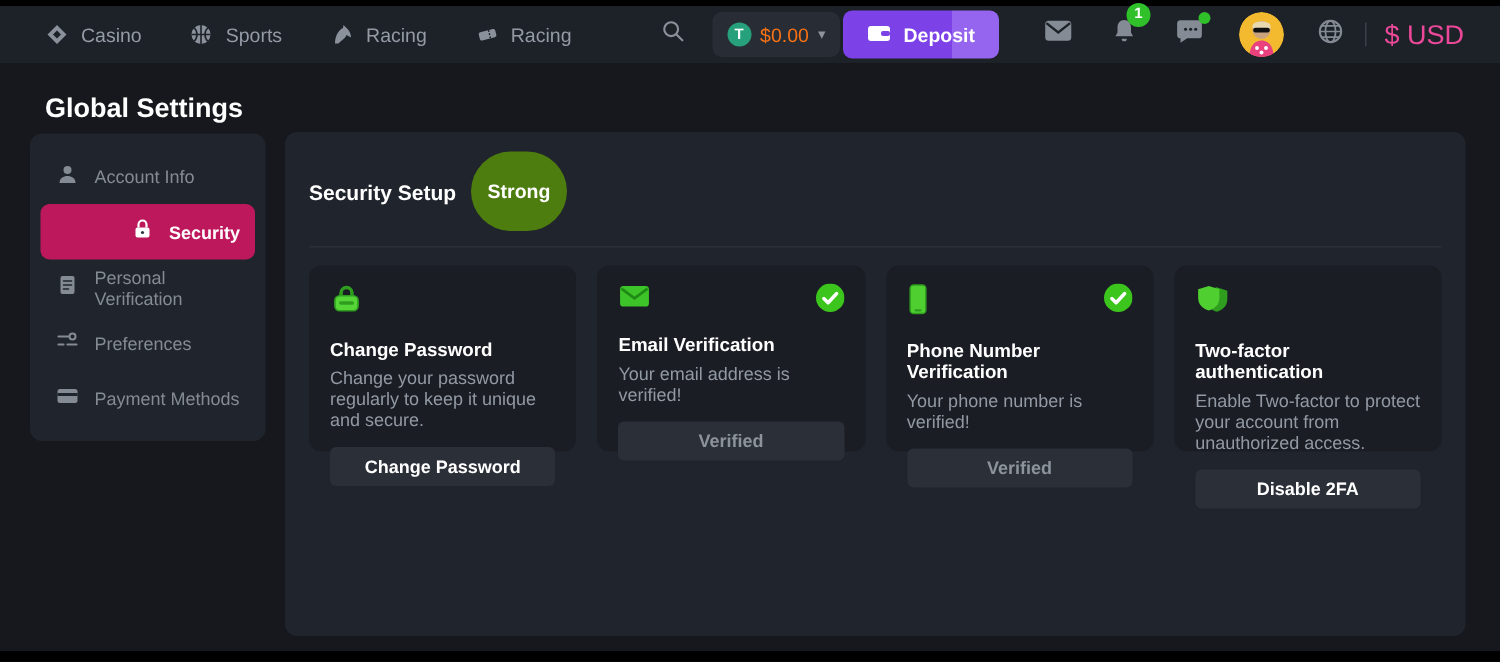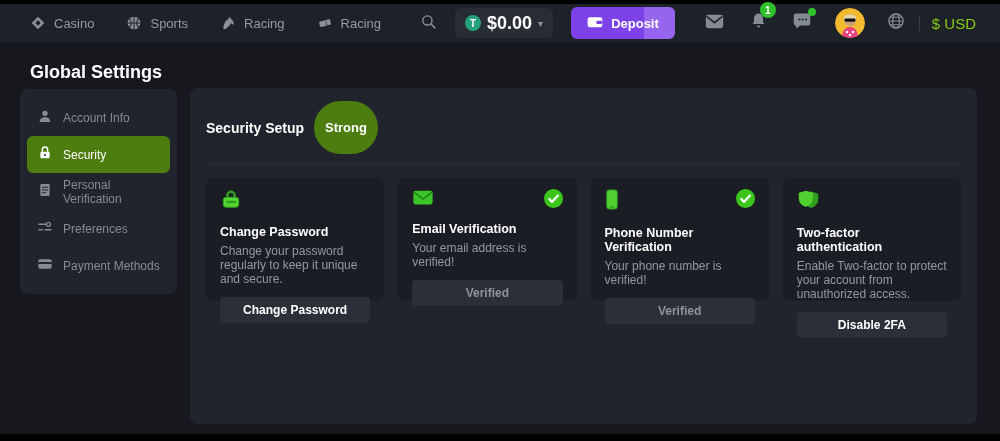--- a/index.html
+++ b/index.html
@@ -13,47 +13,47 @@
   .nav-left { display:flex; align-items:center; gap:32px; }
   .nav-item { display:flex; align-items:center; gap:8px; color:#949ba5; font-size:13px; cursor:pointer; }
   .nav-item svg { display:block; }
   .nav-right { margin-left:auto; display:flex; align-items:center; }
   .icon-btn { display:flex; align-items:center; justify-content:center; cursor:pointer; position:relative; }
   .search-btn { margin-right:18px; }
   .balance-pill { display:flex; align-items:center; gap:6px; background:#282c34; border-radius:6px;
                   height:30px; padding:0 10px; cursor:pointer; }
   .coin { width:16px; height:16px; border-radius:50%; background:#26a17b; color:#fff; font-size:10px;
           font-weight:bold; display:flex; align-items:center; justify-content:center; }
-  .balance-amt { color:#ffffff; font-weight:bold; font-size:18px; }
+  .balance-amt { color:#f97316; font-weight:normal; font-size:13px; }
   .chev { color:#8d939c; font-size:10px; }
-  .deposit-btn { display:flex; align-items:center; gap:8px; height:32px; padding:0 16px; margin-left:18px;
+  .deposit-btn { display:flex; align-items:center; gap:8px; height:32px; padding:0 16px; margin-left:2px;
                  border:none; border-radius:6px; color:#fff; font-weight:bold; font-size:13px; cursor:pointer;
                  background:linear-gradient(90deg,#7c42e8 0%,#7c42e8 70%,#9565ef 70%,#9565ef 100%); }
   .mail-btn { margin-left:30px; }
   .bell-btn { margin-left:26px; }
   .chat-btn { margin-left:26px; }
   .notif-badge { position:absolute; top:-10px; right:-9px; min-width:16px; height:16px; border-radius:8px;
                  background:#2fc02a; color:#fff; font-size:10px; font-weight:bold;
                  display:flex; align-items:center; justify-content:center; padding:0 4px; }
   .chat-dot { position:absolute; top:-4px; right:-5px; width:8px; height:8px; border-radius:50%; background:#2fc02a; }
   .avatar { width:30px; height:30px; border-radius:50%; overflow:hidden; margin-left:24px; cursor:pointer; }
   .globe-btn { margin-left:22px; }
   .topbar-divider { width:1px; height:16px; background:#3a4049; margin:0 12px 0 14px; }
-  .currency { color:#84cc16; font-size:15px; cursor:pointer; }
+  .currency { color:#ec4899; font-size:18px; cursor:pointer; }
 
   
   .content { position:absolute; top:42px; left:0; width:1000px; height:392px; background:#16181d; }
   .global-title { position:absolute; left:30px; top:20px; color:#fff; font-size:18px; font-weight:bold; }
 
   
   .sidebar { position:absolute; left:20px; top:47px; width:157px; height:205px; background:#20242c;
              border-radius:8px; padding:10px 7px; }
   .side-item { display:flex; align-items:center; gap:10px; height:37px; padding:0 10px; border-radius:6px;
                color:#848b94; font-size:12px; cursor:pointer; }
-  .side-item.active { background:#4d7c0f; color:#fff; font-weight:normal; }
+  .side-item.active { background:#be185d; color:#fff; font-weight:bold;justify-content:flex-end; }
   .side-item svg { flex:0 0 auto; }
 
   
   .panel { position:absolute; left:190px; top:46px; width:787px; height:336px; background:#20242c;
            border-radius:8px; padding:13px 16px 16px; }
   .panel-header { display:flex; align-items:center; gap:10px; padding-bottom:10px; border-bottom:1px solid #2b3038; }
   .panel-title { color:#fff; font-size:14px; font-weight:bold; }
   .strength-badge { background:#4d7c0f; color:#fff; font-size:13px; font-weight:bold;
                     padding:19px 11px; border-radius:999px; }
   .cards { display:grid; grid-template-columns:1fr 1fr 1fr 1fr; grid-template-rows:124px 124px; gap:14px; margin-top:12px; }

